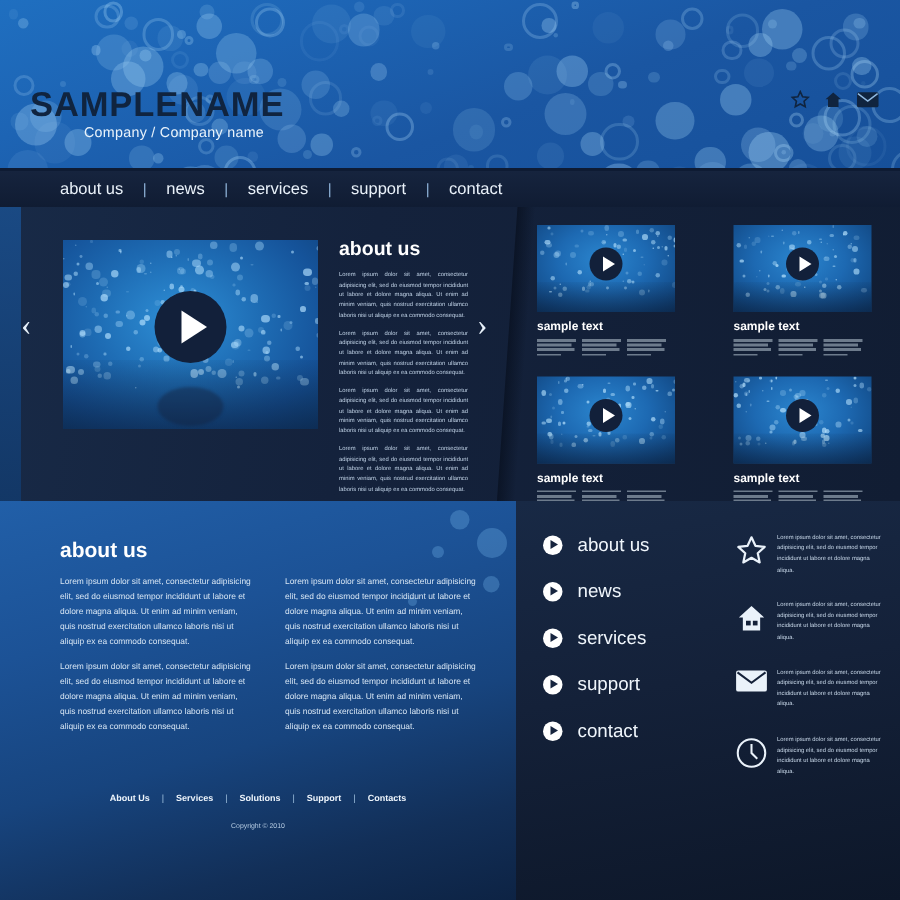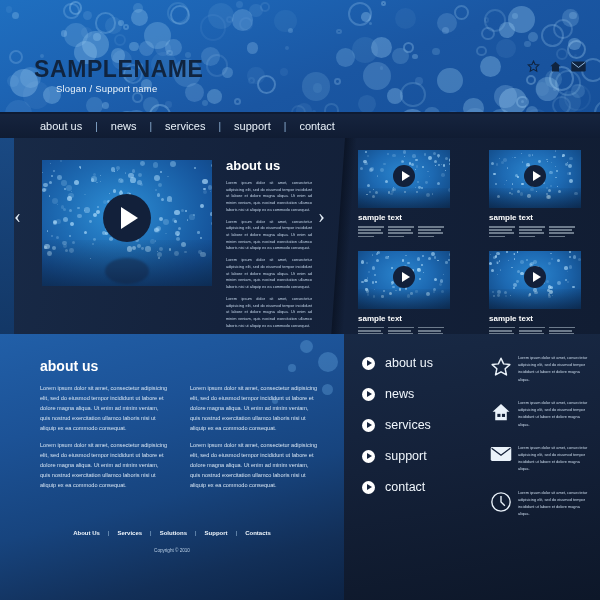--- a/index.html
+++ b/index.html
@@ -19,21 +19,21 @@
   .bokeh { position: absolute; left: 0; top: 0; width: 100%; height: 100%; }
   .bokeh i {
     position: absolute; border-radius: 50%;
     background: rgba(160,210,245,0.55);
   }
   .bokeh i.ring {
     background: transparent;
     border: 2px solid rgba(175,220,250,0.5);
   }
   .logo {
-    position: absolute; left: 34px; top: 56px;
+    position: absolute; left: 20px; top: 56px;
     font-size: 23px; font-weight: bold; letter-spacing: 0.6px;
     color: #10243f;
   }
   .slogan {
     position: absolute; left: 56px; top: 83px;
     font-size: 9.5px; color: #e9f3fb; letter-spacing: .2px;
   }
   .hdr-icons { position: absolute; right: 14px; top: 60px; display: flex; gap: 9px; align-items: center; }
   .hdr-icons svg { display: block; }
 
@@ -346,21 +346,21 @@
         <i class="" style="left:386.9px;top:88.3px;width:15.9px;height:15.9px;opacity:0.57"></i>
         <i class="" style="left:444.2px;top:110.8px;width:17.5px;height:17.5px;opacity:0.14"></i>
         <i class="" style="left:436.9px;top:13.2px;width:19.8px;height:19.8px;opacity:0.35"></i>
         <i class="ring" style="left:122.8px;top:64.0px;width:19.9px;height:19.9px;opacity:0.39"></i>
         <i class="" style="left:82.4px;top:31.4px;width:27.1px;height:27.1px;opacity:0.54"></i>
         <i class="" style="left:151.1px;top:51.5px;width:25.8px;height:25.8px;opacity:0.15"></i>
         <i class="" style="left:561.5px;top:9.1px;width:17.5px;height:17.5px;opacity:0.40"></i>
         <i class="ring" style="left:381.1px;top:1.3px;width:4.5px;height:4.5px;opacity:0.62"></i>
       </div>
     <div class="logo">SAMPLENAME</div>
-    <div class="slogan">Slogan / Support name</div>
+    <div class="slogan">Company / Company name</div>
     <div class="hdr-icons">
       <span>
         <svg width="13" height="13" viewBox="0 0 24 24">
             <path d="M12 2l2.9 6.3 6.9.8-5.1 4.7 1.4 6.8L12 17.2 5.9 20.6l1.4-6.8L2.2 9.1l6.9-.8z" fill="none" stroke="#10243f" stroke-width="2"></path>
           </svg>
       </span>
       <span>
         <svg width="13" height="13" viewBox="0 0 24 24">
             <path d="M12 3L2.5 11.5h3V21h13v-9.5h3z" fill="#10243f"></path>
           </svg>

